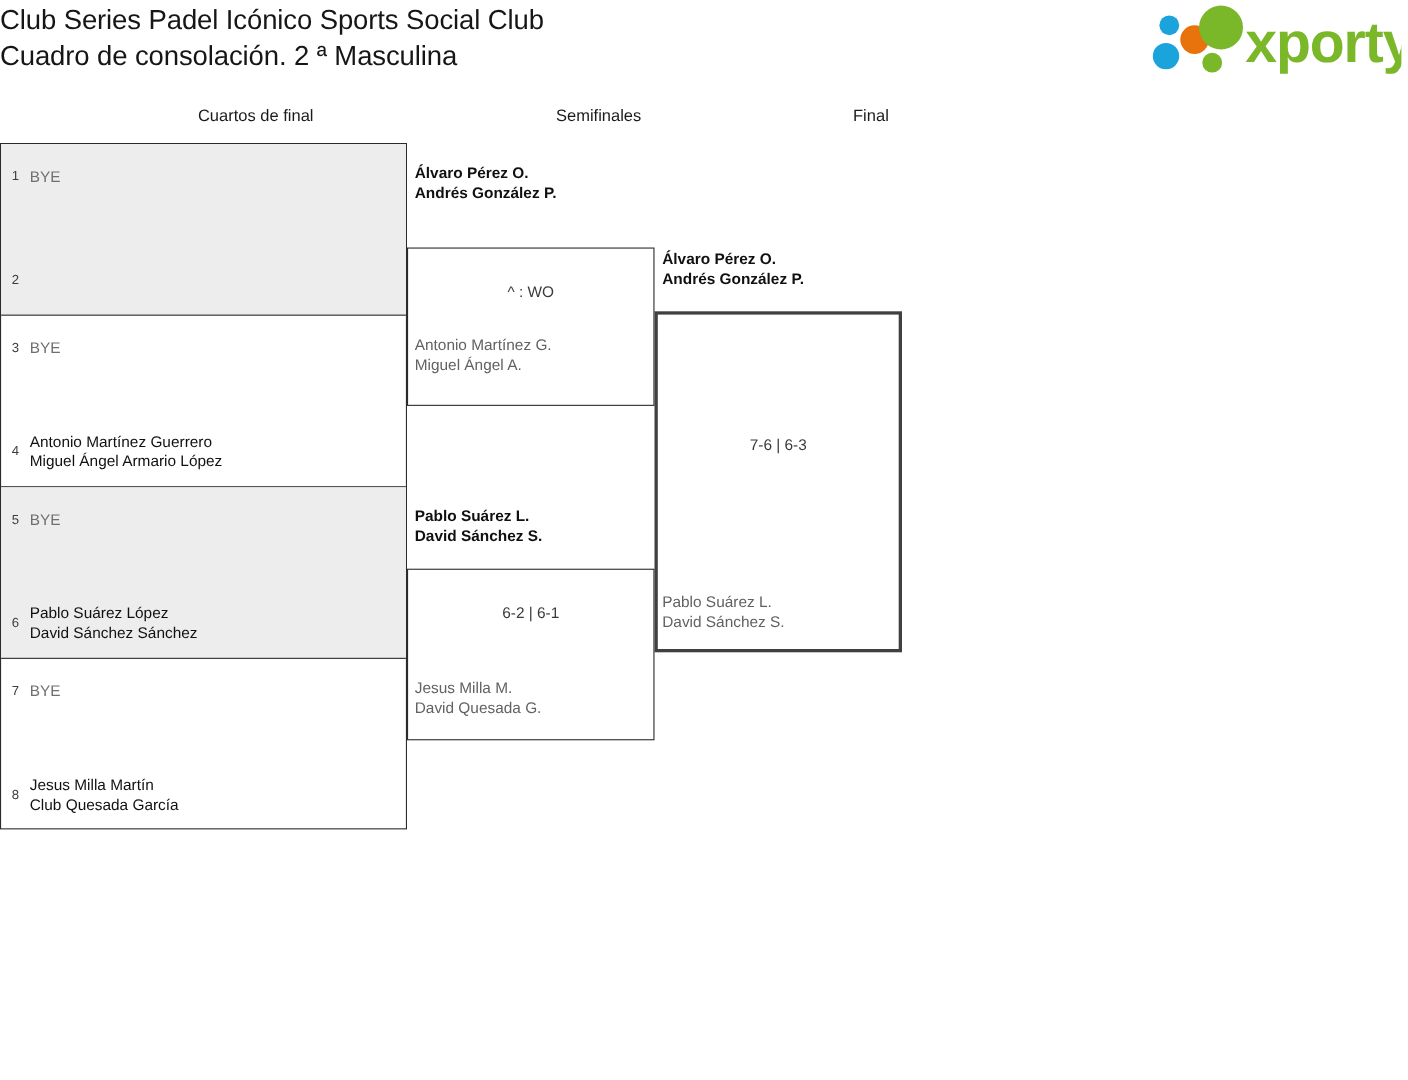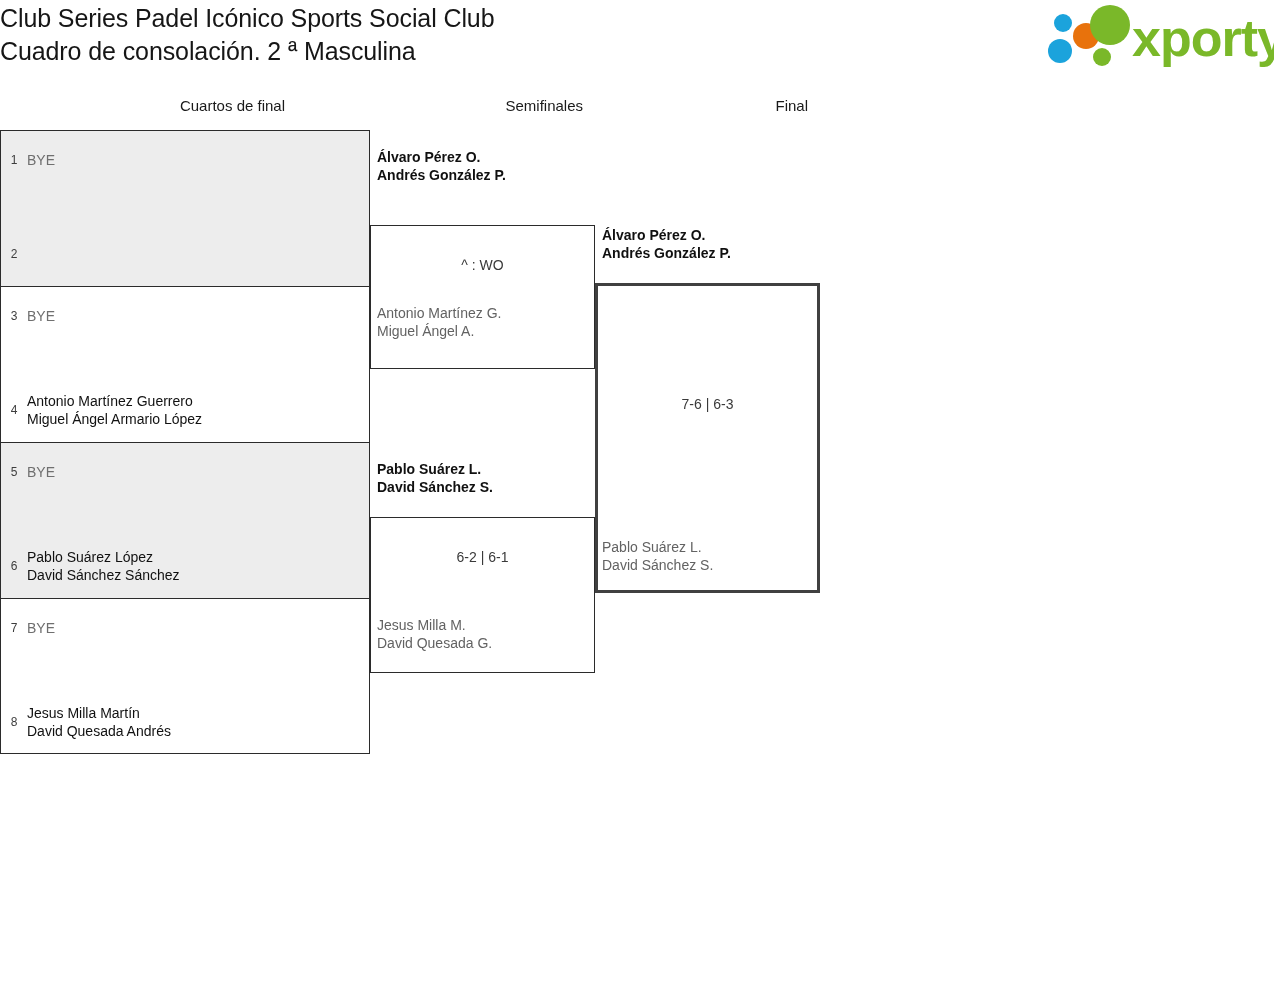--- a/index.html
+++ b/index.html
@@ -198,21 +198,21 @@
     </div>
 
     <div class="r1-block">
       <div class="slot slot-top">
         <span class="seed">7</span>
         <span class="names bye">BYE</span>
       </div>
       <div class="slot slot-bottom">
         <span class="seed">8</span>
         <span class="names">Jesus Milla Martín
-David Quesada Andrés</span>
+Club Quesada García</span>
       </div>
     </div>
 
   </div>
 
   <div class="sf-box sf-box-1">
     <div class="sf-score">^ : WO</div>
   </div>
   <div class="entry winner sf1-winner">Álvaro Pérez O.
 Andrés González P.</div>

